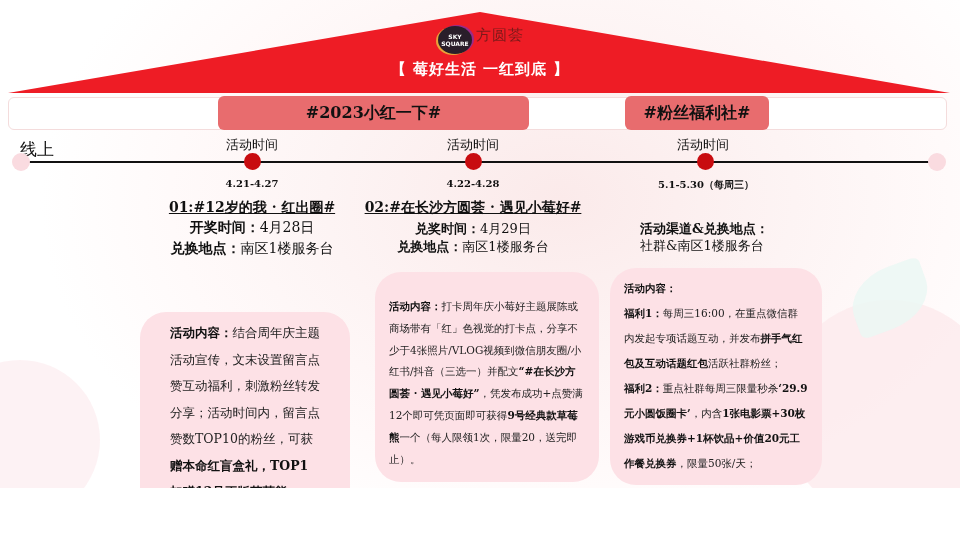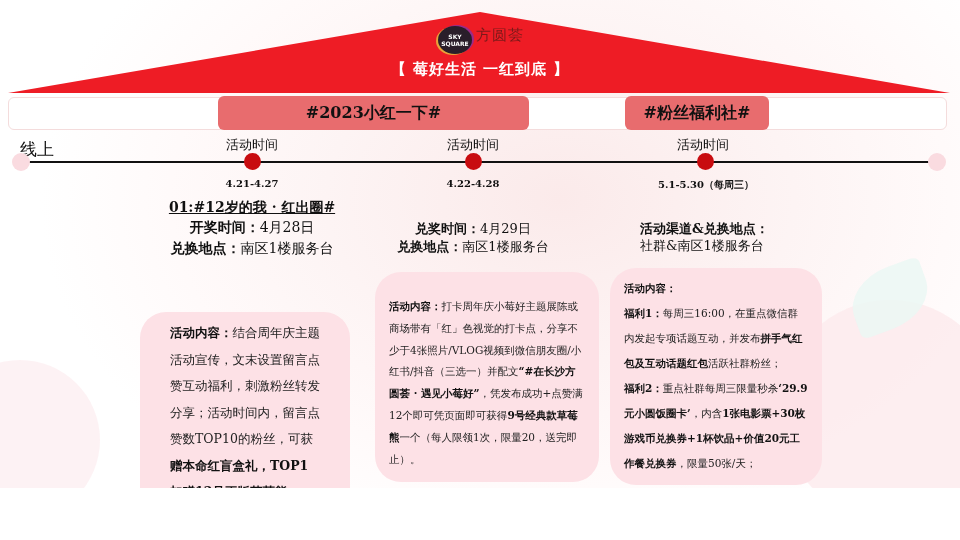--- a/index.html
+++ b/index.html
@@ -90,20 +90,21 @@
   <div class="tl-date" style="left:403px;">4.22-4.28</div>
 
   <div class="tl-label" style="left:663px;">活动时间</div>
   <div class="tl-dot" style="left:697px;"></div>
   <div class="tl-date" style="left:636px;">5.1-5.30（每周三）</div>
 
   <div class="col-title" style="left:140px;width:224px;top:199px;">01:#12岁的我 · 红出圈#</div>
   <div class="col-line" style="left:140px;width:224px;top:219px;font-size:14px;"><b>开奖时间：</b><span>4月28日</span></div>
   <div class="col-line" style="left:140px;width:224px;top:240px;font-size:14px;"><b>兑换地点：</b><span>南区1楼服务台</span></div>
 
+  <div class="col-title" style="left:350px;width:246px;top:199px;">02:#在长沙方圆荟 · 遇见小莓好#</div>
   <div class="col-line" style="left:350px;width:246px;top:220px;"><b>兑奖时间：</b><span>4月29日</span></div>
   <div class="col-line" style="left:350px;width:246px;top:238px;"><b>兑换地点：</b><span>南区1楼服务台</span></div>
 
   <div class="col-line" style="left:640px;top:220px;text-align:left;"><b>活动渠道&amp;兑换地点：</b></div>
   <div class="col-line" style="left:640px;top:237px;text-align:left;">社群&amp;南区1楼服务台</div>
 
   <div class="card card-1">
     <p><b>活动内容：</b><span>结合周年庆主题活动宣传，文末设置留言点赞互动福利，刺激粉丝转发分享；活动时间内，留言点赞数TOP10的粉丝，可获</span><b>赠本命红盲盒礼，TOP1加赠12号正版草莓熊一个；</b><span>额外挑选</span><b>10位走心留言</b><span>赠电影票一张。</span></p>
   </div>
   <div class="card card-2">

